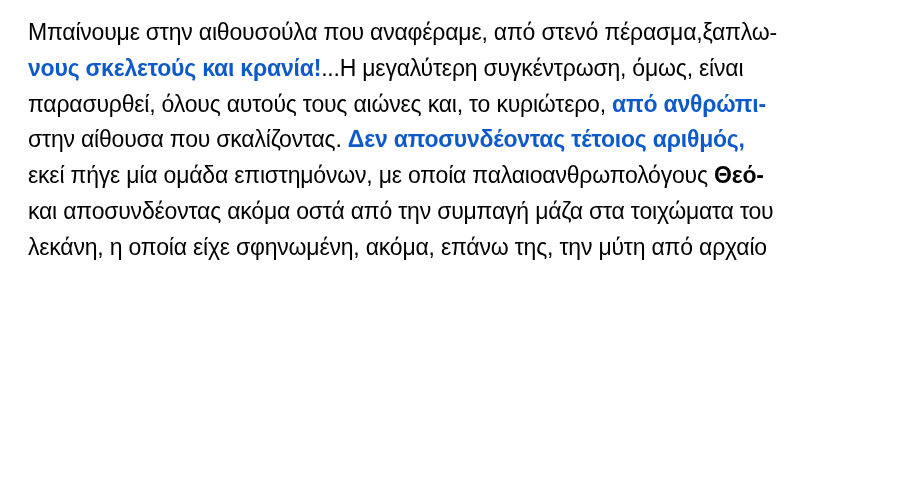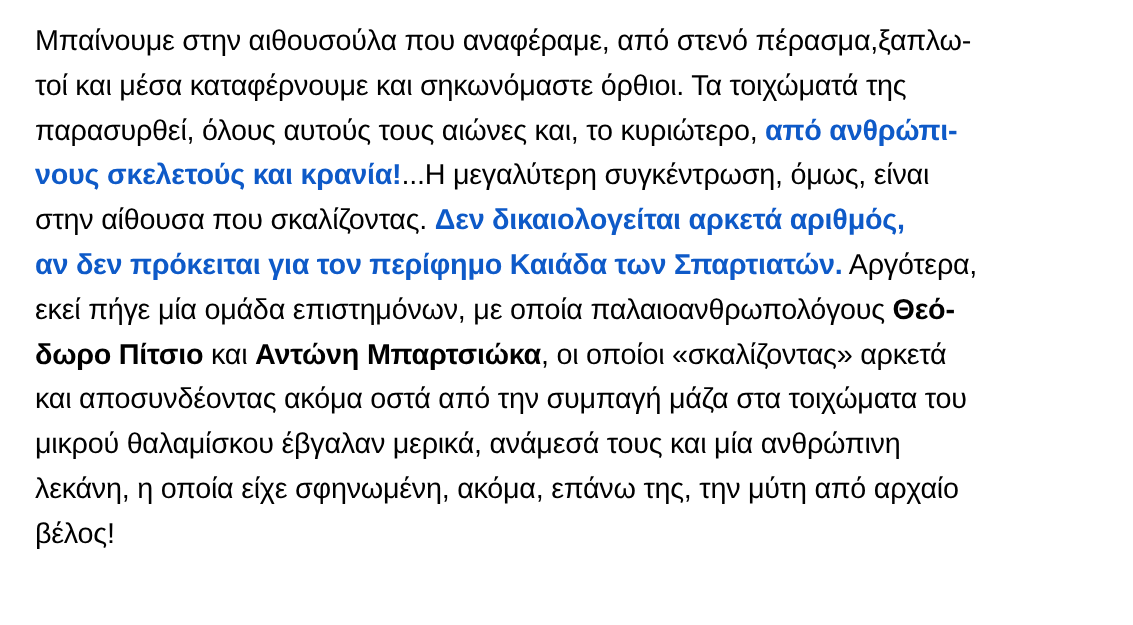--- a/index.html
+++ b/index.html
@@ -41,25 +41,20 @@
     font-weight: 700;
     color: var(--accent-blue, #0e5ac8);
   }
 </style>
 </head>
 <body style="background: rgb(255, 255, 255);">
 
 <main class="page">
   <div class="paragraph" id="paragraph">
       <div class="text-line"><span class="seg-normal">Μπαίνουμε στην αιθουσούλα που αναφέραμε, από στενό πέρασμα,ξαπλω-</span></div>
-      <div class="text-line"><span class="seg-normal">τοί και μέσα καταφέρνουμε και σηκωνόμαστε όρθιοι. Τα τοιχώματά της</span></div>
+      <div class="text-line"><span class="seg-bold-blue">νους σκελετούς και κρανία!</span><span class="seg-normal">...Η μεγαλύτερη συγκέντρωση, όμως, είναι</span></div>
       <div class="text-line"><span class="seg-normal">παρασυρθεί, όλους αυτούς τους αιώνες και, το κυριώτερο, </span><span class="seg-bold-blue">από ανθρώπι-</span></div>
-      <div class="text-line"><span class="seg-bold-blue">νους σκελετούς και κρανία!</span><span class="seg-normal">...Η μεγαλύτερη συγκέντρωση, όμως, είναι</span></div>
-      <div class="text-line"><span class="seg-normal">στην αίθουσα που σκαλίζοντας. </span><span class="seg-bold-blue">Δεν δικαιολογείται αρκετά αριθμός,</span></div>
-      <div class="text-line"><span class="seg-bold-blue">αν δεν πρόκειται για τον περίφημο Καιάδα των Σπαρτιατών.</span><span class="seg-normal"> Αργότερα,</span></div>
+      <div class="text-line"><span class="seg-normal">στην αίθουσα που σκαλίζοντας. </span><span class="seg-bold-blue">Δεν αποσυνδέοντας τέτοιος αριθμός,</span></div>
       <div class="text-line"><span class="seg-normal">εκεί πήγε μία ομάδα επιστημόνων, με οποία παλαιοανθρωπολόγους </span><span class="seg-bold-black">Θεό-</span></div>
-      <div class="text-line"><span class="seg-bold-black">δωρο Πίτσιο</span><span class="seg-normal"> και </span><span class="seg-bold-black">Αντώνη Μπαρτσιώκα</span><span class="seg-normal">, οι οποίοι «σκαλίζοντας» αρκετά</span></div>
       <div class="text-line"><span class="seg-normal">και αποσυνδέοντας ακόμα οστά από την συμπαγή μάζα στα τοιχώματα του</span></div>
-      <div class="text-line"><span class="seg-normal">μικρού θαλαμίσκου έβγαλαν μερικά, ανάμεσά τους και μία ανθρώπινη</span></div>
       <div class="text-line"><span class="seg-normal">λεκάνη, η οποία είχε σφηνωμένη, ακόμα, επάνω της, την μύτη από αρχαίο</span></div>
-      <div class="text-line"><span class="seg-normal">βέλος!</span></div>
     </div>
 </main>
 
 </body></html>

